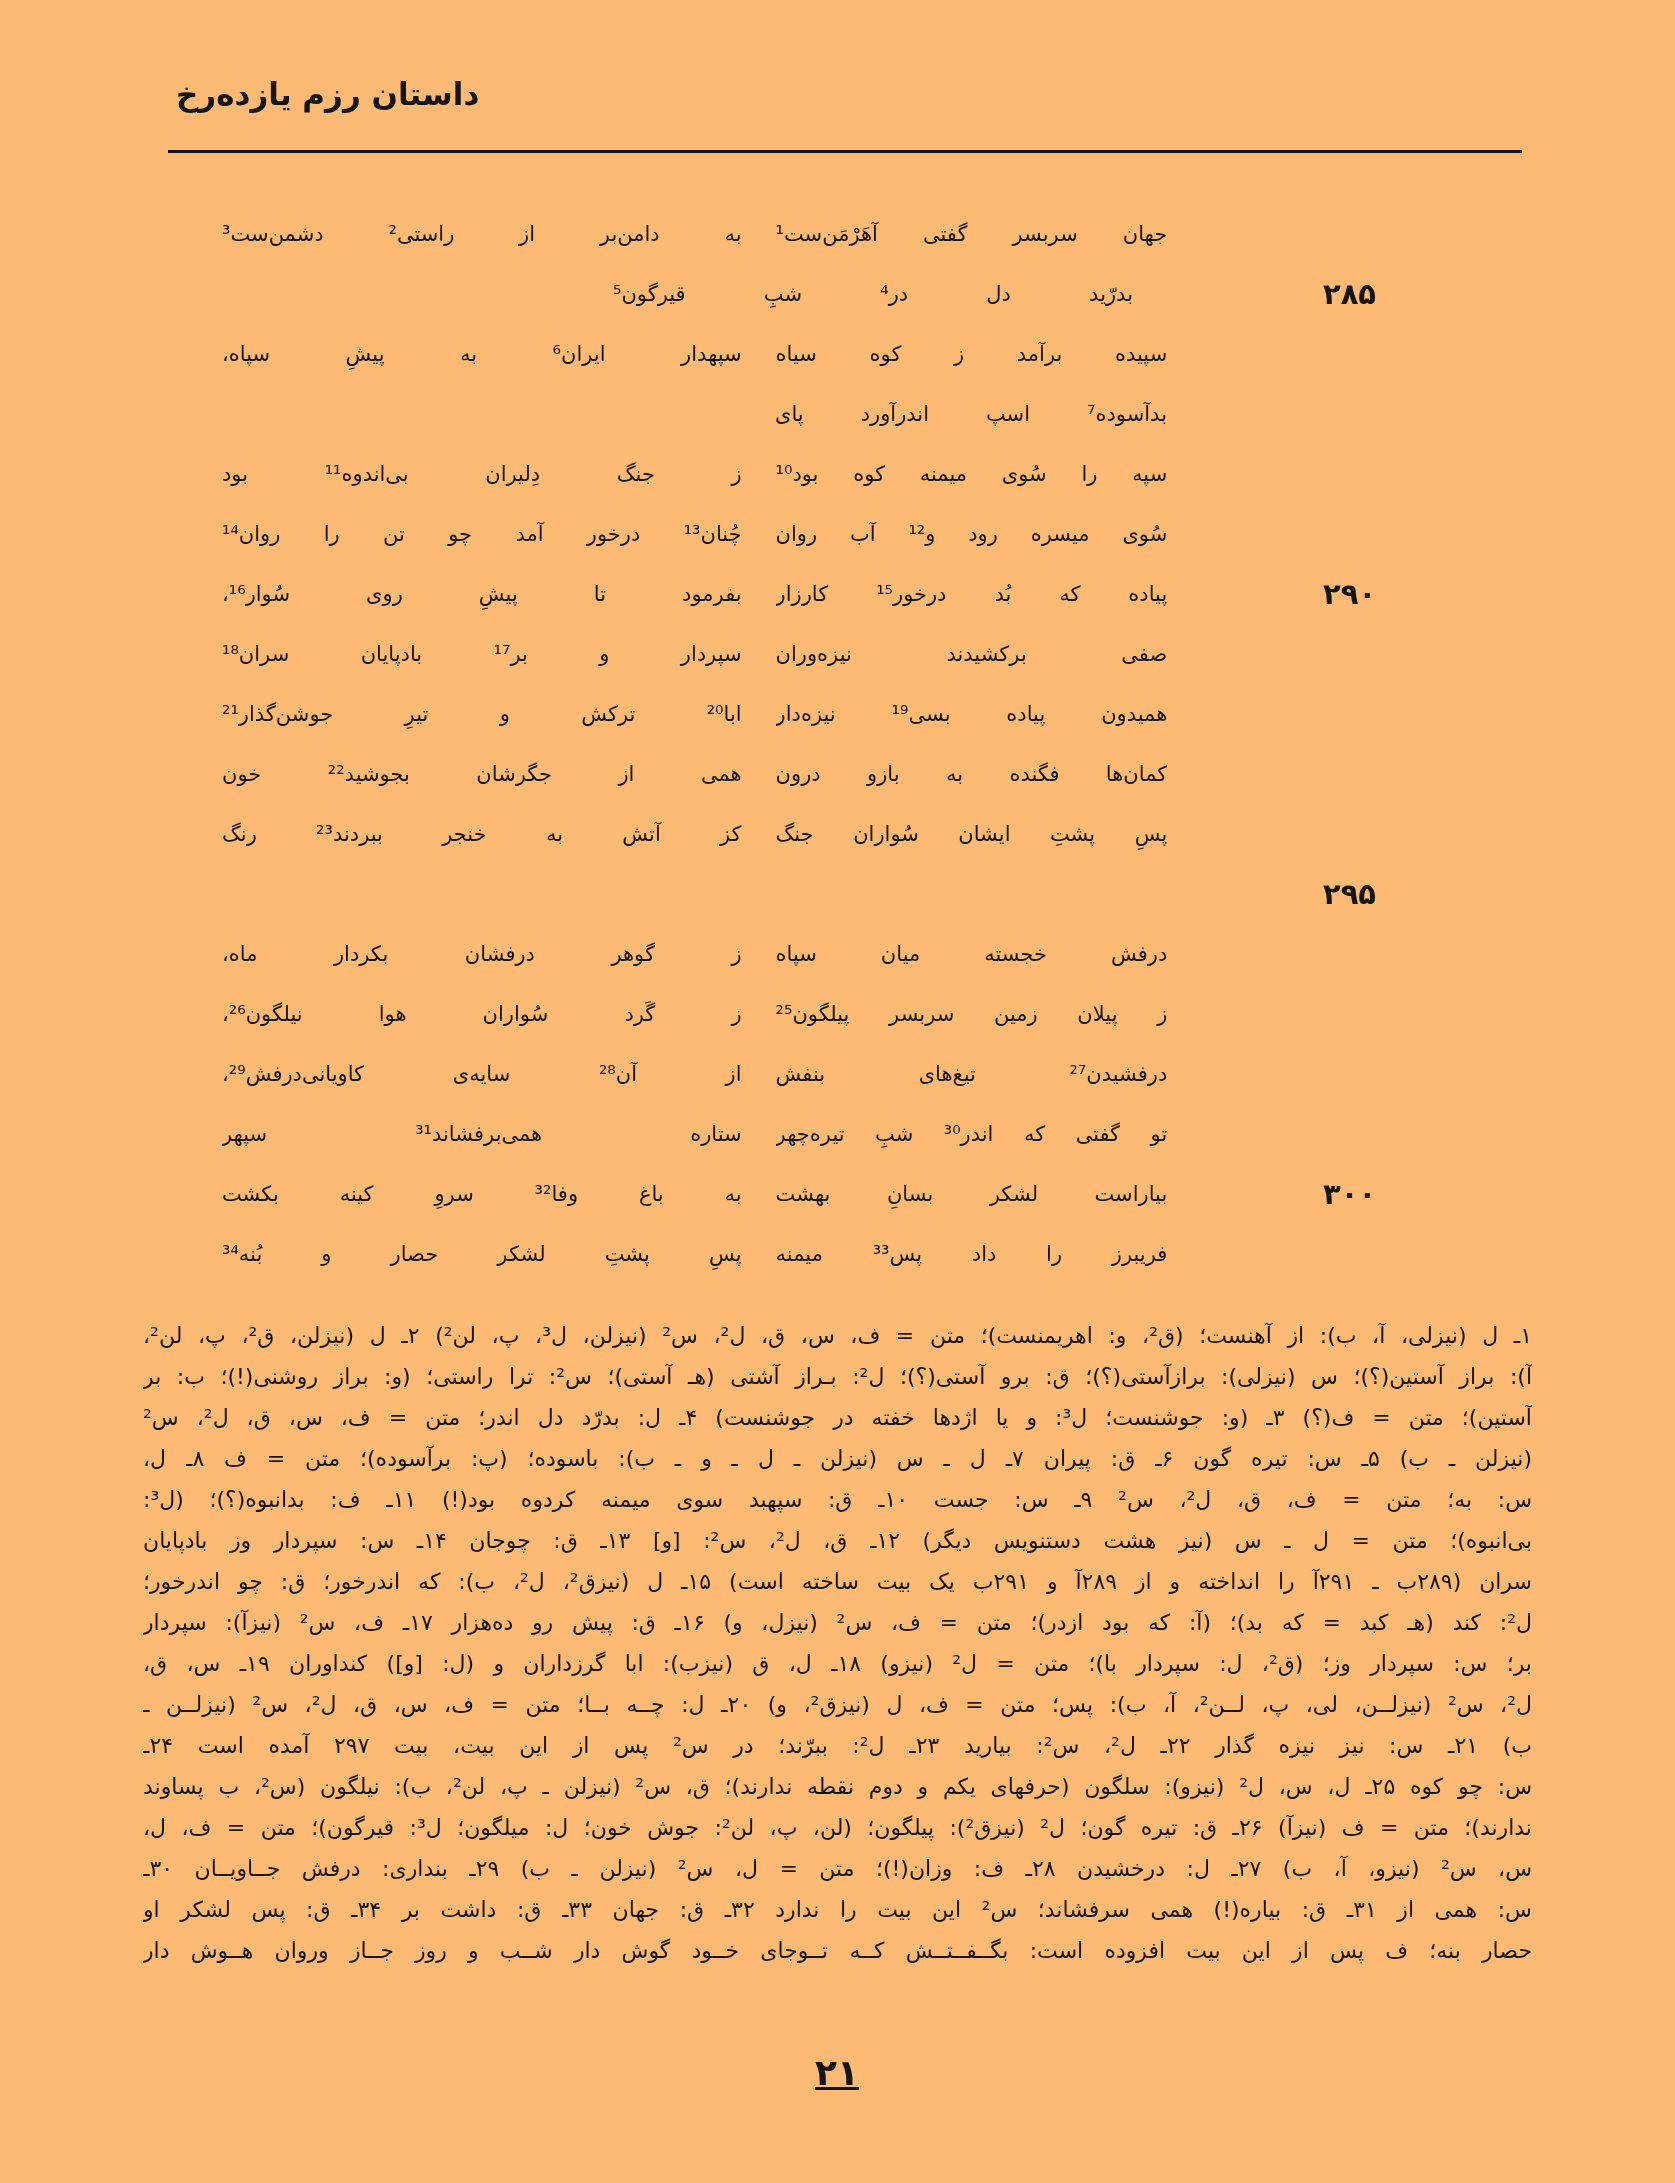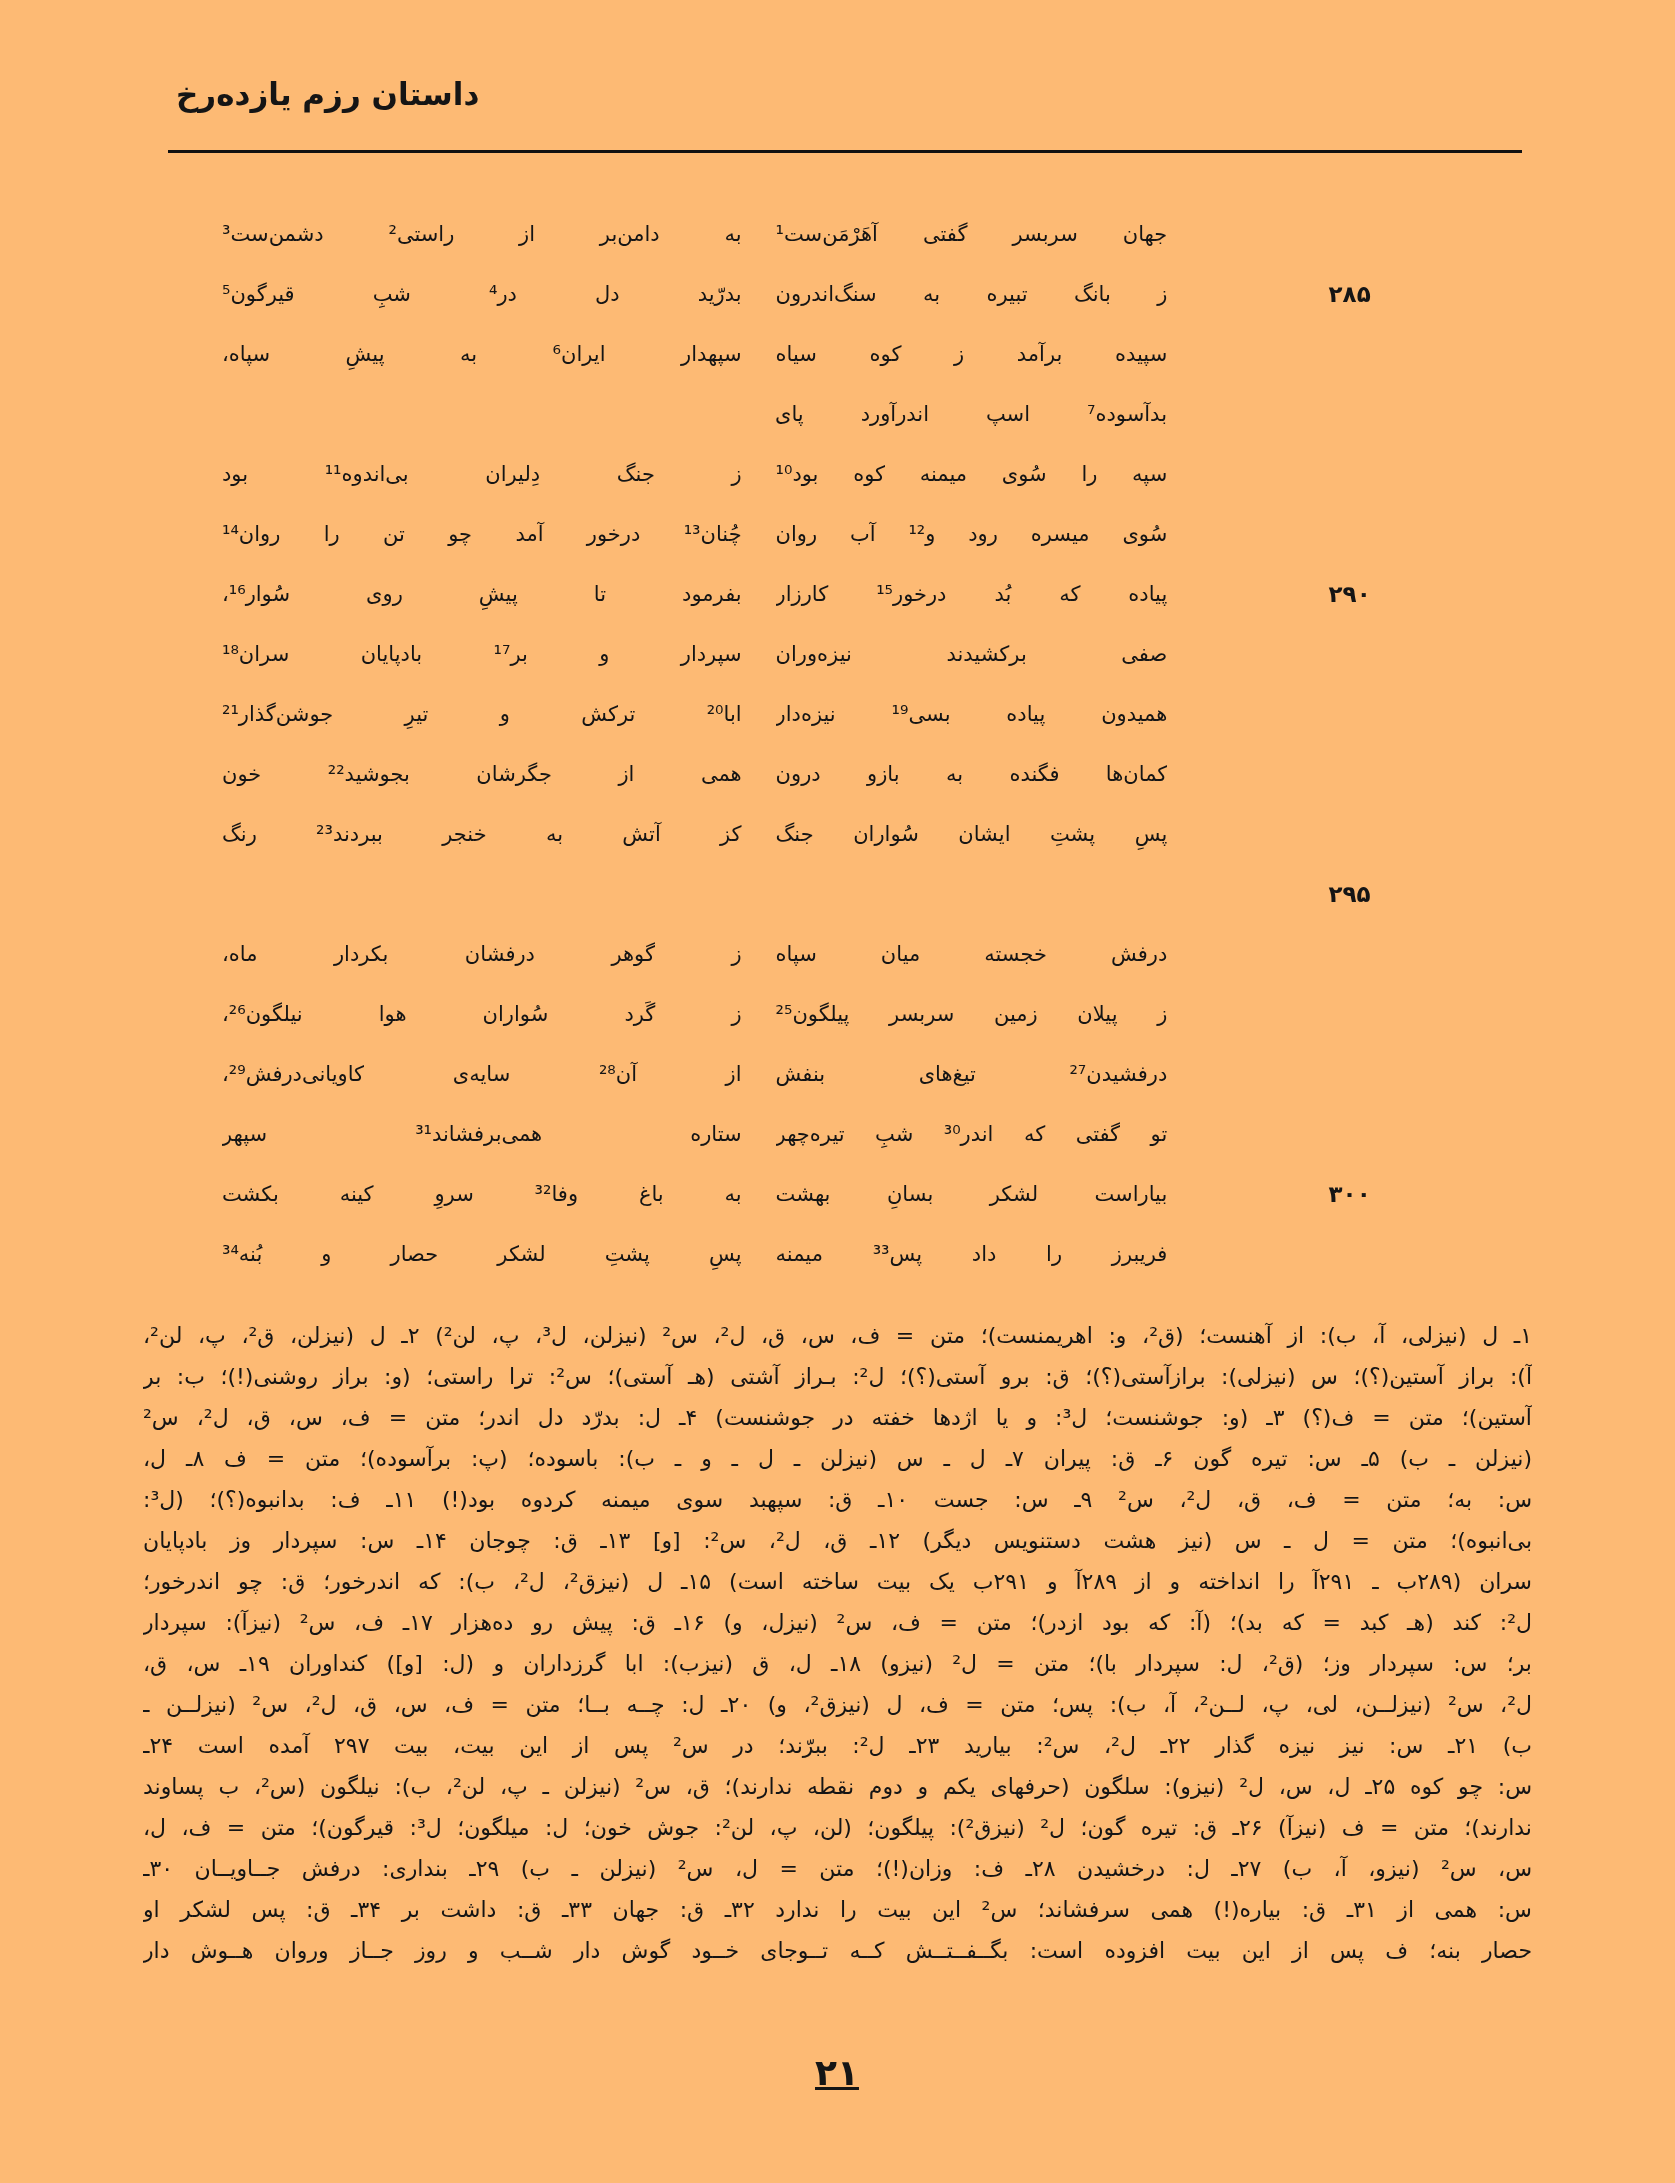--- a/index.html
+++ b/index.html
@@ -31,21 +31,21 @@
     width:1310px;
   }
   .vrow{
     display:flex;
     height:60px;
     align-items:center;
   }
   .vnum{
     width:365px;
     text-align:center;
-    font-size:23px;
+    font-size:29px;
     font-weight:bold;
     line-height:60px;
   }
   .hemi{
     font-size:21px;
     line-height:60px;
     height:60px;
     overflow:hidden;
     text-align:justify;
     text-align-last:justify;
@@ -90,21 +90,20 @@
 
   <div class="poem">
     <div class="vrow">
       <div class="vnum"></div>
       <div class="hemi hemi-r">جهان سربسر گفتی آهَرْمَن‌ست¹</div>
       <div class="colgap"></div>
       <div class="hemi hemi-l">به دامن‌بر از راستی² دشمن‌ست³</div>
     </div>
     <div class="vrow">
       <div class="vnum">۲۸۵</div>
-      <div class="hemi hemi-r">ز بانگ تبیره به سنگ‌اندرون</div>
       <div class="colgap"></div>
       <div class="hemi hemi-l">بدرّید دل در⁴ شبِ قیرگون⁵</div>
     </div>
     <div class="vrow">
       <div class="vnum"></div>
       <div class="hemi hemi-r">سپیده برآمد ز کوه سیاه</div>
       <div class="colgap"></div>
       <div class="hemi hemi-l">سپهدار ایران⁶ به پیشِ سپاه،</div>
     </div>
     <div class="vrow">

